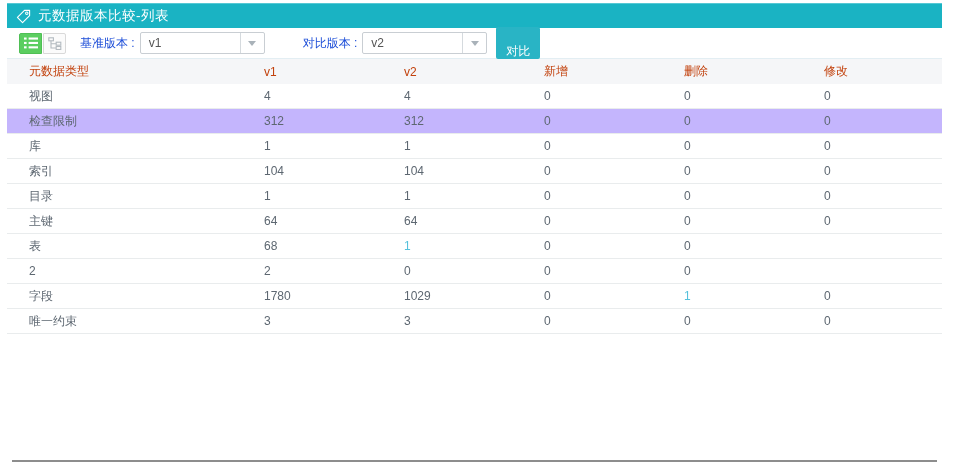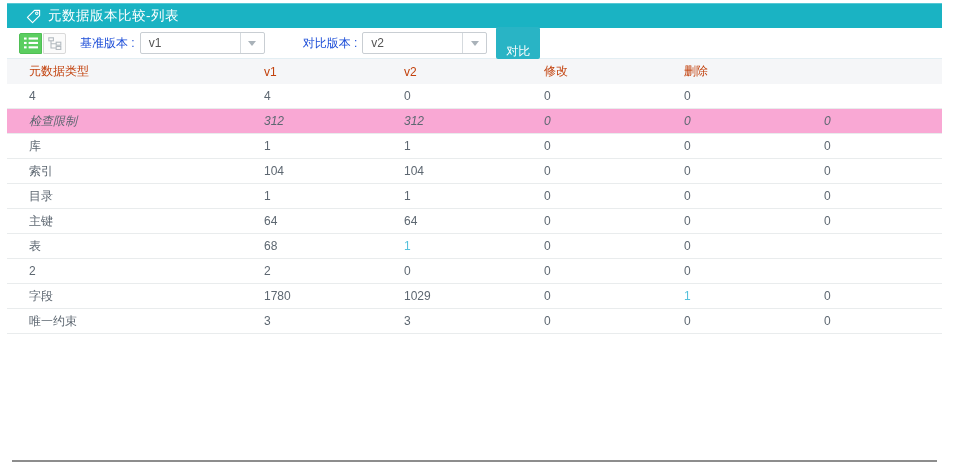--- a/index.html
+++ b/index.html
@@ -2,21 +2,21 @@
 <html><head>
 <meta charset="utf-8">
 <style>
   * { margin:0; padding:0; box-sizing:border-box; }
   html,body { width:960px; height:474px; background:#fff; overflow:hidden;
     font-family:"Liberation Sans","DejaVu Sans",sans-serif; }
   .page { margin:3px 18px 0 7px; position:relative; }
 
   
   .titlebar { height:25px; background:#1ab3c3; display:flex; align-items:center;
-    padding-left:19px; border-top:1px solid #55c8d4; }
+    padding-left:9px; border-top:1px solid #55c8d4; }
   .titlebar .tag-ic { width:15px; height:15px; margin-right:7px; display:block; }
   .titlebar .title { color:#ffffff; font-size:13.5px; letter-spacing:0.5px; }
 
   
   .toolbar { height:30px; background:#ffffff; display:flex; align-items:center; }
   .btn-group { display:flex; margin-left:12px; }
   .vt-btn { width:23px; height:21px; border:1px solid #d9d9d9; background:#fbfbfb;
     display:flex; align-items:center; justify-content:center; cursor:pointer; }
   .vt-btn.first { border-radius:2px 0 0 2px; }
   .vt-btn.last  { border-radius:0 2px 2px 0; margin-left:1px; }
@@ -32,21 +32,21 @@
     border-right:4px solid transparent; border-top:5px solid #a9b2b9; }
   .compare-btn { margin-left:9px; height:24px; padding:16px 10px; background:#29b4c5;
     color:#fff; font-size:12px; border:none; border-radius:2px; cursor:pointer; }
 
   
   .grid-row { display:grid; grid-template-columns:235px 140px 140px 140px 140px 1fr;
     padding-left:22px; align-items:center; }
   .thead { height:26px; background:#f5f6f8; border-top:1px solid #e3eef3; }
   .thead .hcell { font-size:12px; color:#c2410c; }
   .trow { height:25px; border-bottom:1px solid #e9eced; background:#fff; }
-  .trow.highlight { background:#f9a8d4;font-style:italic; }
+  .trow.highlight { background:#c4b5fd; }
   .trow .cell { font-size:12px; color:#5d6771; }
   .trow .cell.link { color:#56c1dc; cursor:pointer; }
 
   
   .bottom-line { position:absolute; left:5px; right:5px; top:457px; height:2px;
     background:#8d8d8d; }
 </style>
 </head>
 <body>
 
@@ -103,25 +103,27 @@
     </div>
 
     <button class="compare-btn">对比</button>
   </div>
 
   <div class="table">
     <div class="grid-row thead">
       <div class="hcell">元数据类型</div>
       <div class="hcell">v1</div>
       <div class="hcell">v2</div>
+      <div class="hcell">新增</div>
+      <div class="hcell">删除</div>
       <div class="hcell">修改</div>
-      <div class="hcell">删除</div>
     </div>
     <div>
         <div class="grid-row trow">
+          <div class="cell">视图</div>
           <div class="cell">4</div>
           <div class="cell">4</div>
           <div class="cell">0</div>
           <div class="cell">0</div>
           <div class="cell">0</div>
         </div>
         <div class="grid-row trow highlight">
           <div class="cell">检查限制</div>
           <div class="cell">312</div>
           <div class="cell">312</div>

